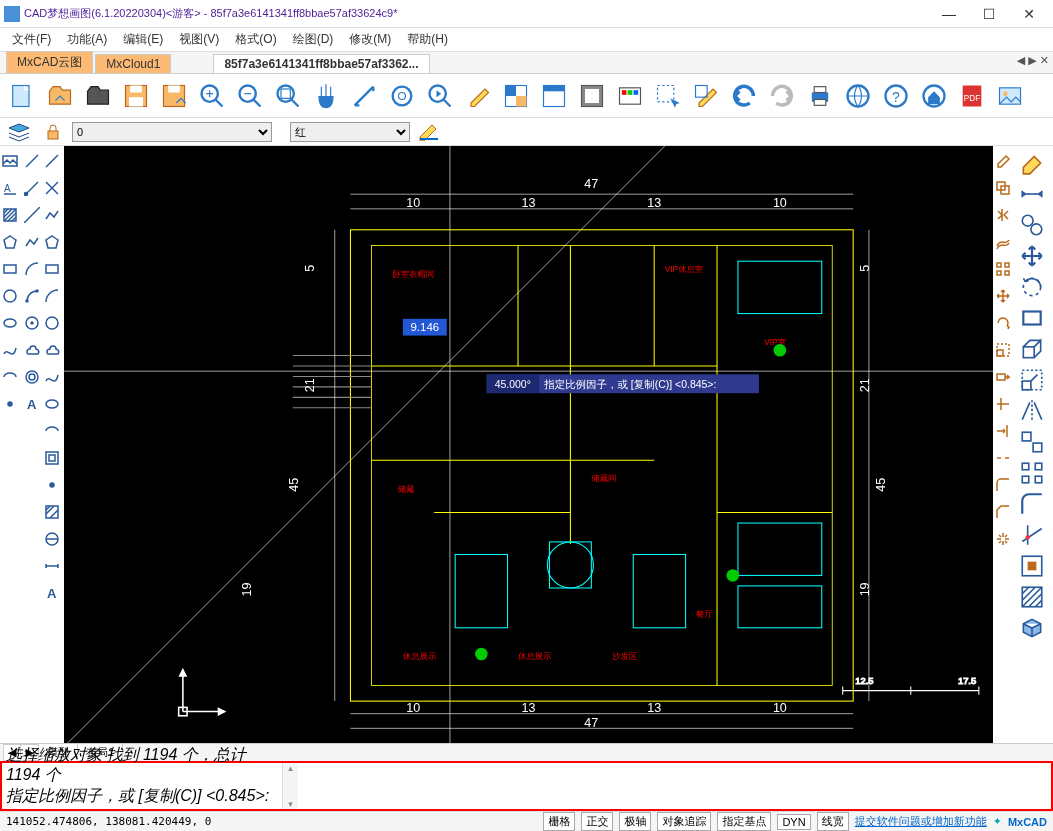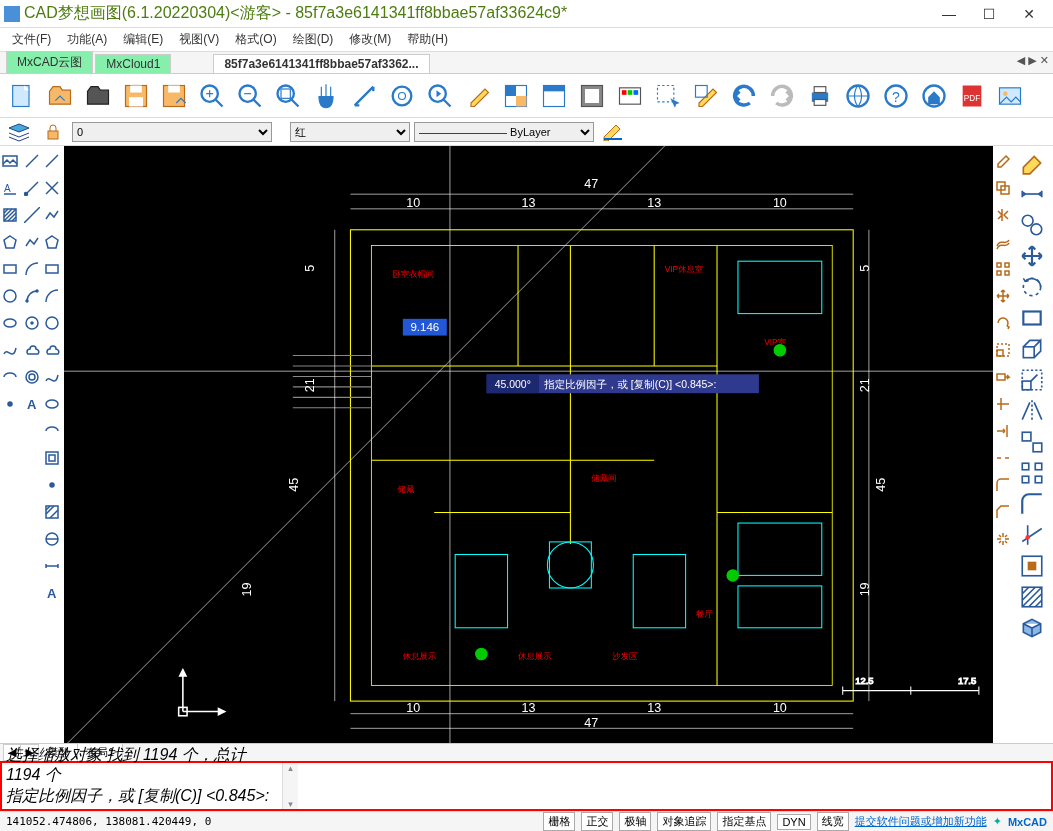--- a/index.html
+++ b/index.html
@@ -1,24 +1,24 @@
 <!DOCTYPE html>
 <html><head>
 <meta charset="utf-8">
 <style>
 * { margin:0; padding:0; box-sizing:border-box; font-family:"Microsoft YaHei",sans-serif; }
 body { width:1053px; height:831px; background:#f0f0f0; overflow:hidden; display:flex; flex-direction:column; font-size:12px; }
 .titlebar { height:28px; background:#fff; display:flex; align-items:center; padding:0 4px; border-bottom:1px solid #ddd; }
 .titlebar .icon { width:16px; height:16px; background:#4a90d9; margin-right:4px; }
-.titlebar .title { flex:1; font-size:16px; color:#4d7c0f; }
+.titlebar .title { flex:1; font-size:11px; color:#4c1d95; }
 .titlebar .winbtn { width:40px; height:26px; display:flex; align-items:center; justify-content:center; font-size:14px; color:#333; }
 .menubar { height:24px; background:#fff; display:flex; align-items:center; padding:0 6px; gap:4px; border-bottom:1px solid #ddd; }
 .menubar span { padding:20px 6px; font-size:12px; color:#333; }
 .tabs { height:22px; background:#f5f5f5; display:flex; align-items:flex-end; padding:0 6px; border-bottom:1px solid #ccc; position:relative; }
-.tabs .tab { padding:2px 10px; font-size:12px; border:1px solid #ccc; border-bottom:none; margin-right:2px; background:#86efac; color:#333; }
+.tabs .tab { padding:2px 10px; font-size:12px; border:1px solid #ccc; border-bottom:none; margin-right:2px; background:#fdba74; color:#333; }
 .tabs .tab.active { background:#fff; font-weight:bold;margin-left:40px; }
 .tabs .navbtns { position:absolute; right:4px; top:2px; display:flex; gap:2px; font-size:11px; color:#555; }
 .toolbar1 { height:44px; background:#fff; display:flex; align-items:center; padding:0 4px; gap:2px; border-bottom:1px solid #ddd; }
 .toolbar1 .tbtn { width:36px; height:36px; display:flex; align-items:center; justify-content:center; border:1px solid transparent; }
 .toolbar1 .tbtn svg { width:28px; height:28px; }
 .toolbar2 { height:28px; background:#fff; display:flex; align-items:center; padding:0 4px; gap:4px; border-bottom:1px solid #ddd; }
 .toolbar2 .layerbtn { width:30px; height:22px; display:flex; align-items:center; justify-content:center; }
 .toolbar2 select { height:20px; font-size:11px; border:1px solid #999; }
 .workarea { flex:1; display:flex; background:#000; position:relative; overflow:hidden; }
 .sidepanel { width:42px; background:#fff; display:flex; flex-direction:column; gap:1px; padding:2px 0; overflow:hidden; }
@@ -254,21 +254,20 @@
     </div>
   <div class="layerbtn">
       <svg width="20" height="18" viewBox="0 0 20 18">
         <rect x="5" y="8" width="10" height="8" fill="#f7b968" stroke="#b86a1a"></rect>
         <path d="M7 8V5a3 3 0 016 0v3" fill="none" stroke="#b86a1a"></path>
       </svg>
     </div>
   <select style="width:200px"><option>0</option></select>
   <div style="width:10px"></div>
   <select style="width:120px"><option><span style="background:#f00;display:inline-block;width:10px;height:10px;border:1px solid #555;vertical-align:middle"></span> 红</option></select>
-  <select style="width:180px"><option>———————— ByLayer</option></select>
   <div class="layerbtn">
       <svg width="22" height="18" viewBox="0 0 22 18">
         <path d="M2 14L14 2l4 4L6 18H2z" fill="#ffd95a" stroke="#b86a1a"></path>
         <line x1="2" y1="16" x2="20" y2="16" stroke="#06c" stroke-width="2"></line>
       </svg>
     </div>
 </div>
 
 <div class="workarea">
 

